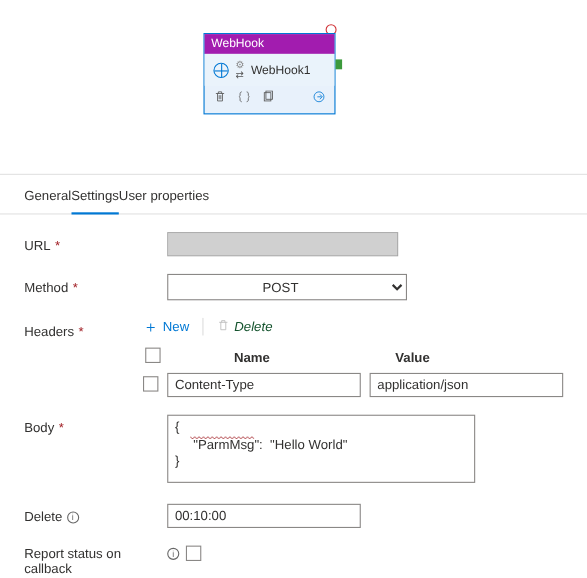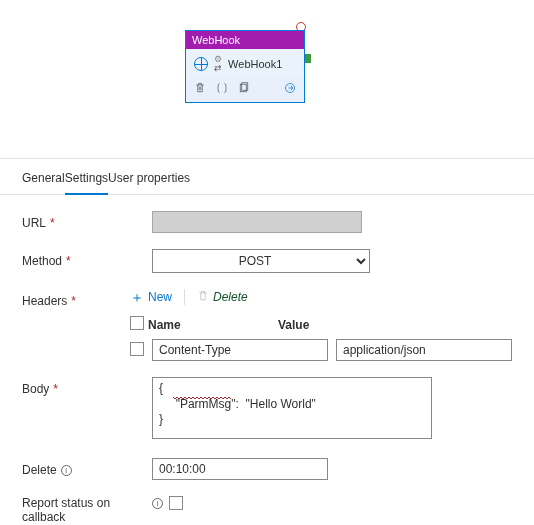--- a/index.html
+++ b/index.html
@@ -83,21 +83,21 @@
     border:1px solid #a6a6a6;
   }
 
   
   .hdr-toolbar{ display:flex; gap:12px; align-items:center; margin-bottom:8px;}
   .hdr-btn{ display:flex; gap:4px; align-items:center; cursor:pointer;}
   .hdr-btn.new{ color:#0078d4; }
   .hdr-btn.disabled{ color:#14532d;font-style:italic; }
   .hdr-sep{ width:1px; height:16px; background:#ddd; }
 
-  .hdr-table-head{ display:flex; align-items:center; gap:0; padding:3px 0 6px; font-weight:600;}
+  .hdr-table-head{ display:flex; align-items:center; gap:16px; padding:3px 0 6px; font-weight:600;text-align:center;}
   .hdr-table-head .col1{ width:18px;}
   .hdr-table-head .colname{ width:130px;}
   .hdr-table-head .colval{ width:130px;}
   .hdr-row{ display:flex; align-items:center; gap:8px; }
   .chk{ width:14px; height:14px; border:1px solid #8a8886; background:#fff; display:inline-block;}
   .hdr-input{ width:130px; }
 
   textarea.body{
     width:280px; height:62px;
     resize:none;

